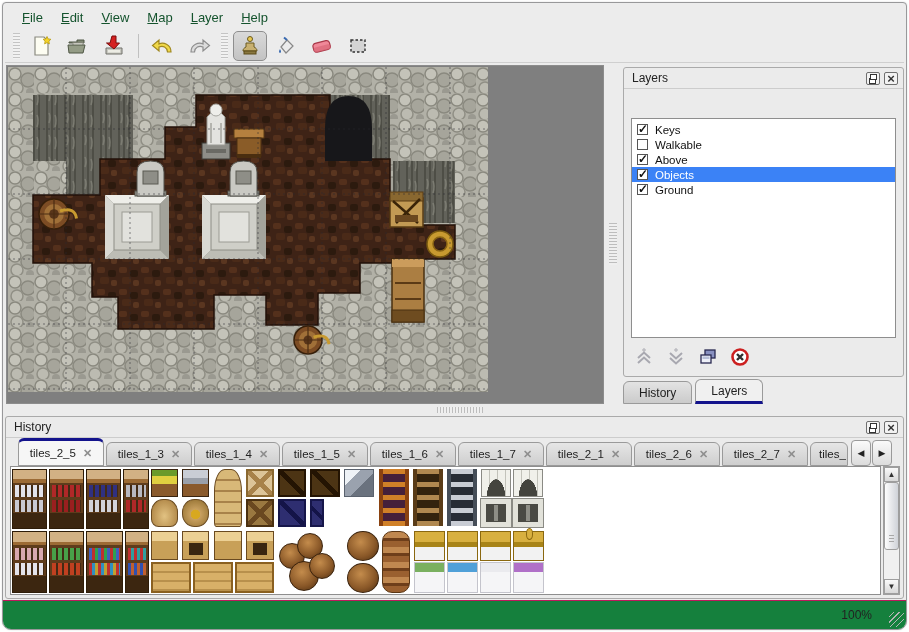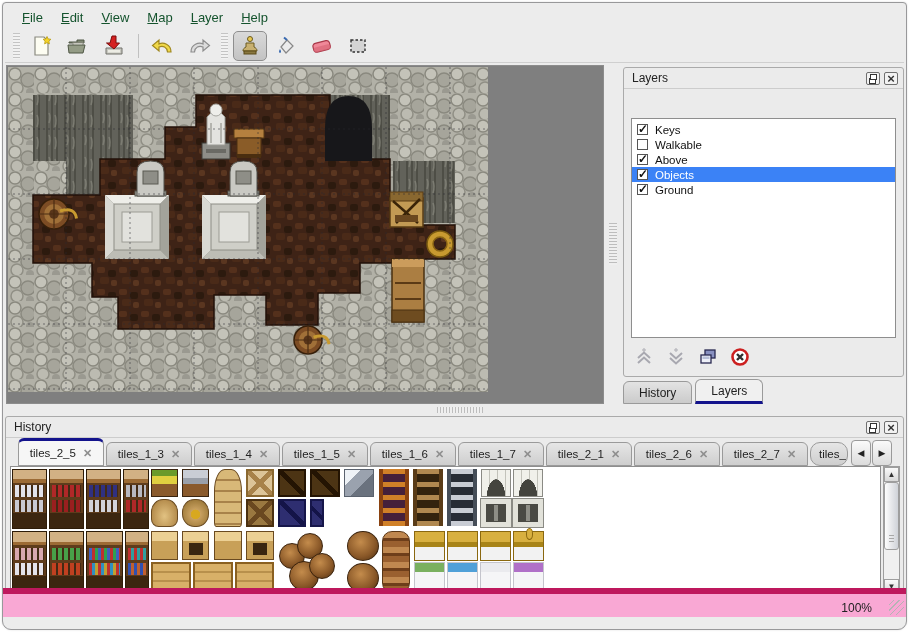--- a/index.html
+++ b/index.html
@@ -67,37 +67,37 @@
     margin-right:3px;}
   .dock-tab.active{height:25px;background:#f0f0f0;border-bottom:3px solid #13138c;}
   
   .tilesets{position:absolute;left:2px;right:2px;top:413px;height:183px;border:1px solid #aaaaaa;
     border-radius:3px;background:#ebebeb;}
   .ts-tabs{position:absolute;left:0;right:0;top:21px;height:28px;display:flex;align-items:flex-end;padding-left:12px;}
   .ts-tab{height:24px;display:flex;align-items:center;justify-content:center;gap:7px;width:86px;flex:none;
     border:1px solid #9a9a9a;border-radius:6px 6px 0 0;background:linear-gradient(#e6e6e6,#cecece);
     font-size:11.5px;color:#222;margin-right:2px;overflow:hidden;}
   .ts-tab.active{height:28px;background:#f6f6f6;border-top:3px solid #13138c;}
-  .ts-tab.partial{width:38px;justify-content:flex-start;padding-left:8px;border-radius:10px;}
+  .ts-tab.partial{width:38px;justify-content:flex-start;padding-left:8px;}
   .tab-x{color:#8f8f8f;font-weight:bold;font-size:11px;}
   .ts-scroll{height:26px;width:20px;flex:none;border:1px solid #9a9a9a;border-radius:4px;margin-left:1px;
     background:linear-gradient(#fafafa,#dcdcdc);display:flex;align-items:center;justify-content:center;
     font-size:9px;color:#222;}
   .tile-area{position:absolute;left:4px;right:22px;top:49px;bottom:3px;background:#ffffff;
     border:1px solid #8e8e8e;overflow:hidden;}
   .ts-sb{position:absolute;right:3px;top:49px;bottom:3px;width:17px;border:1px solid #9e9e9e;background:#f0f0f0;}
   .sb-btn{position:absolute;left:0;right:0;height:15px;background:linear-gradient(#fafafa,#d8d8d8);
     border:1px solid #9e9e9e;display:flex;align-items:center;justify-content:center;font-size:8px;color:#333;}
   .sb-thumb{position:absolute;left:0;right:0;top:15px;height:68px;border:1px solid #9e9e9e;border-radius:3px;
     background:linear-gradient(90deg,#fdfdfd,#cfd2d8);}
   .sb-thumb::before{content:"";position:absolute;left:4px;right:4px;top:52px;height:8px;
     background:repeating-linear-gradient(180deg,#a8a8a8 0 1px,transparent 1px 3px);}
   
-  .statusbar{position:absolute;left:0;right:0;bottom:12px;height:29px;background:#f9a8d4;
-    border-top:6px solid #be185d;display:flex;align-items:center;}
+  .statusbar{position:absolute;left:0;right:0;bottom:0;height:29px;background:#15803d;
+    border-top:1px solid #be185d;display:flex;align-items:center;}
   .status-zoom{position:absolute;right:34px;top:7px;font-size:12px;color:#222;}
   .resize-grip{position:absolute;right:2px;bottom:2px;width:15px;height:15px;
     background:repeating-linear-gradient(135deg,transparent 0 3px,#b4b4b4 3px 4px);
     border-bottom-right-radius:7px;}
   
   .tile{position:absolute;}
   .t-shelf{border:1px solid #2e1c08;background:linear-gradient(180deg,#d2b184 0 16%,#9c6b35 16% 22%,#5e3c1c 22% 74%,#3c2610 74% 100%);}
   .t-shelf::before,.t-shelf::after{content:"";position:absolute;left:2px;right:2px;height:20%;}
   .t-shelf::before{top:26%;}
   .t-shelf::after{top:52%;}

